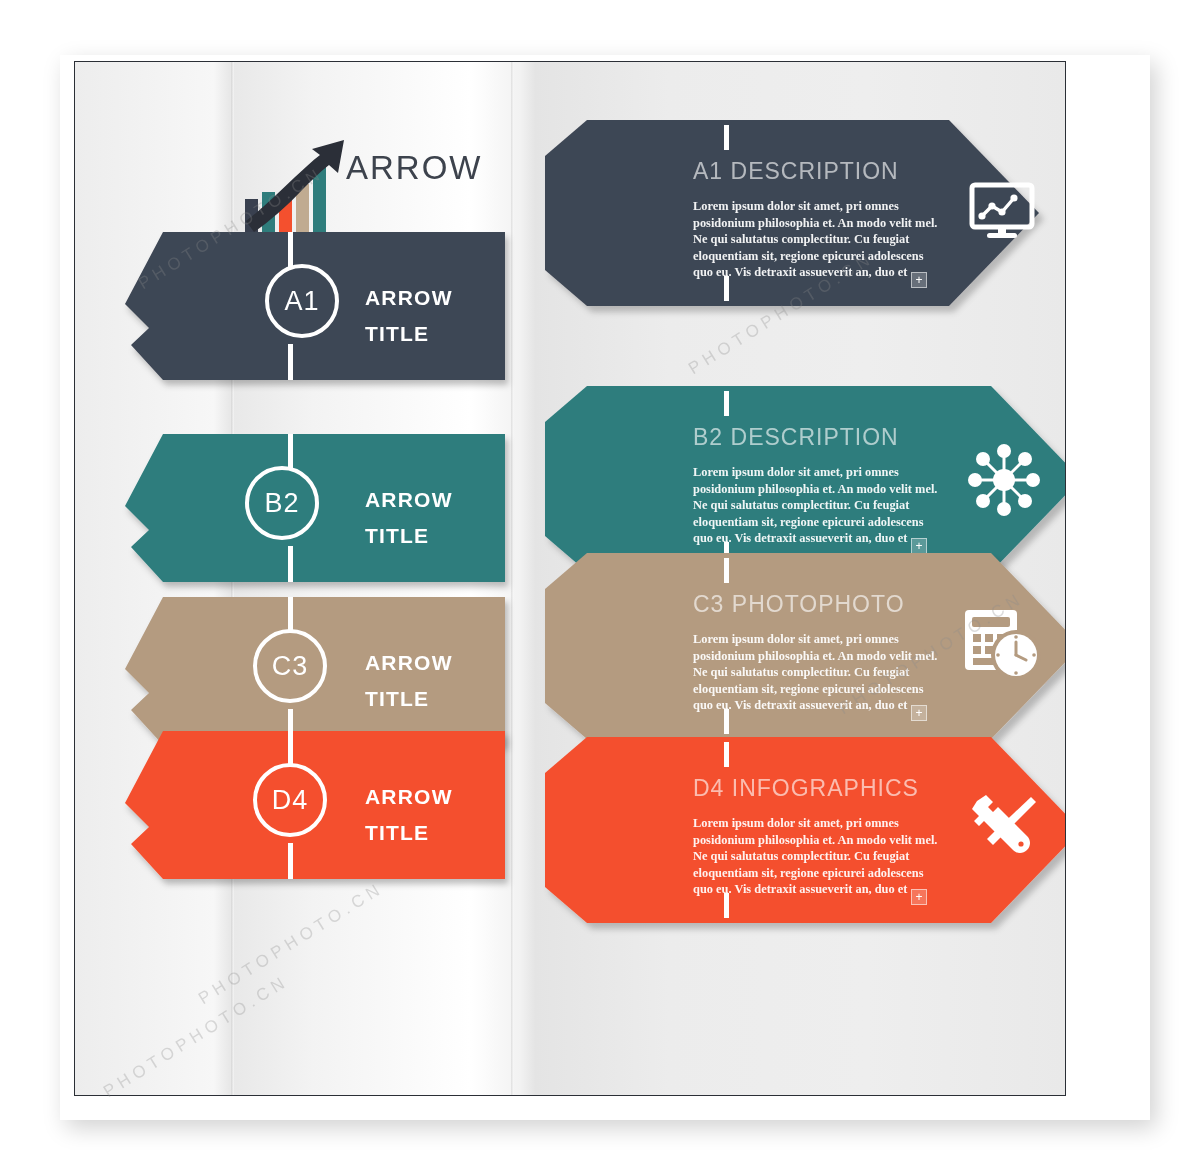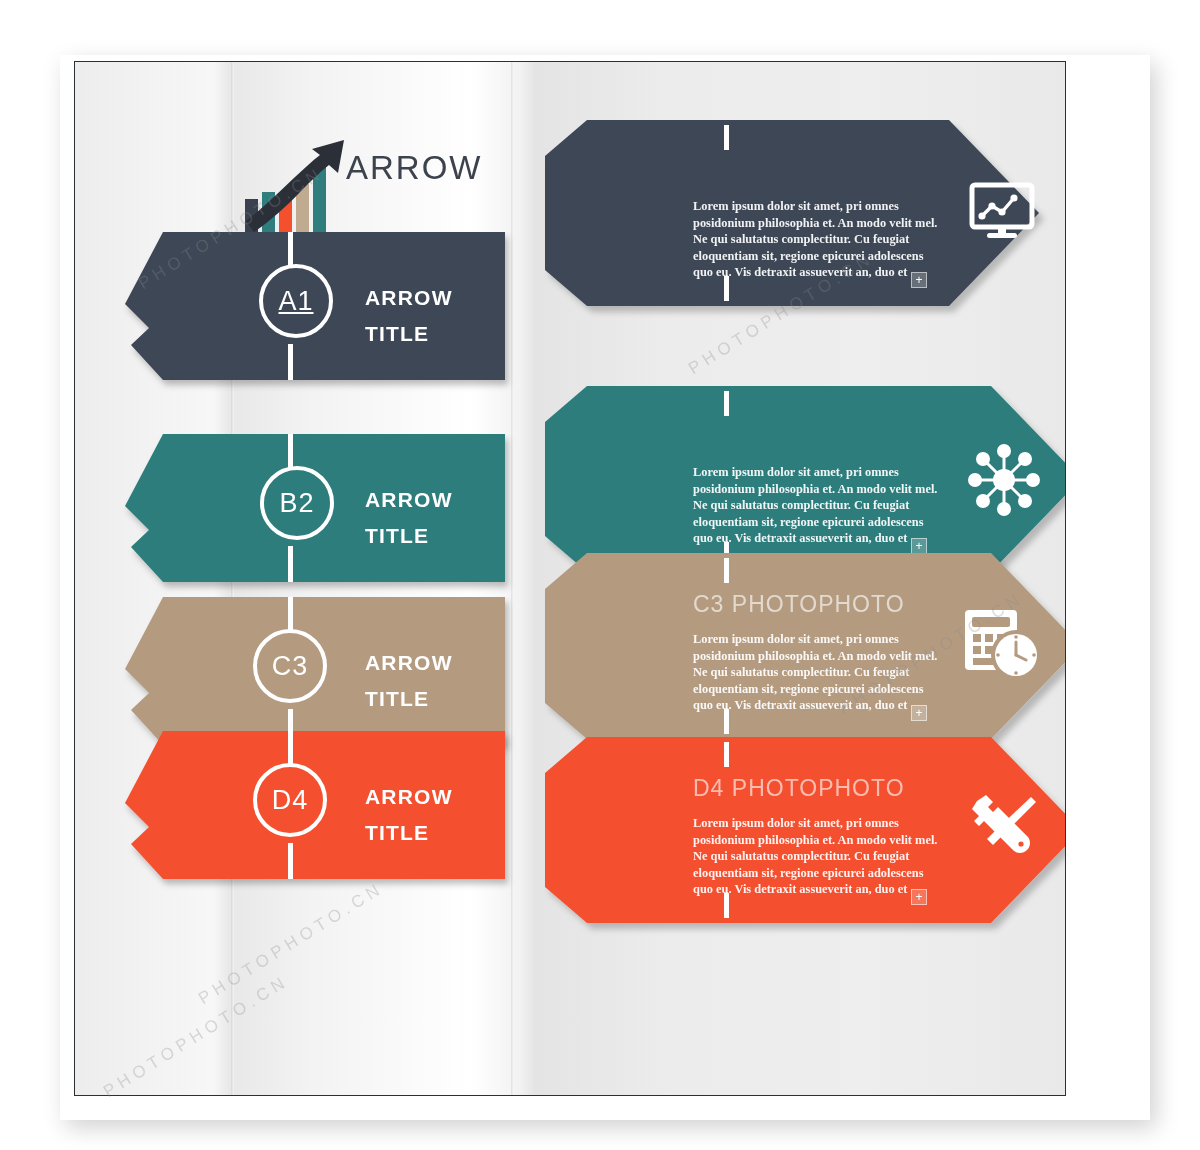--- a/index.html
+++ b/index.html
@@ -136,39 +136,40 @@
           <defs>
             <filter id="sh-a" x="-20%" y="-20%" width="150%" height="160%">
               <feDropShadow dx="3" dy="5" stdDeviation="3" flood-color="#000" flood-opacity="0.25"></feDropShadow>
             </filter>
           </defs>
           <path d="M88 0 L430 0 L430 148 L88 148 L56 113 L74 96 L50 72 Z" fill="#3e4654" filter="url(#sh-a)"></path>
         </svg>
       </div>
       <div class="vline" style="left:213px;top:0;height:36px;"></div>
       <div class="vline" style="left:213px;top:112px;height:36px;"></div>
-      <div class="circle" style="left:184px;top:32px;text-decoration:underline;">
+      <div class="circle" style="left:190px;top:32px;">
         <span>A1</span>
       </div>
       <div class="arrowtitle" style="left:290px;top:48px;">
         <div>ARROW</div>
         <div>TITLE</div>
       </div>
 
       <div class="panel" style="left:424px;top:-112px;">
         <svg width="560" height="230" viewBox="0 0 560 230">
           <defs>
             <filter id="shp-a" x="-10%" y="-10%" width="130%" height="140%">
               <feDropShadow dx="5" dy="6" stdDeviation="3" flood-color="#000" flood-opacity="0.22"></feDropShadow>
             </filter>
           </defs>
           <path d="M88 0 L450 0 L540 93 L450 186 L88 186 L46 150 L46 36 Z" fill="#3e4654" filter="url(#shp-a)"></path>
         </svg>
         <div class="dash" style="left:225px;top:5px;height:25px;"></div>
         <div class="dash" style="left:225px;top:156px;height:25px;"></div>
+        <div class="ptitle" style="left:194px;top:38px;">A1 DESCRIPTION</div>
         <div class="pbody" style="left:194px;top:78px;">Lorem ipsum dolor sit amet, pri omnes posidonium philosophia et. An modo velit mel. Ne qui salutatus complectitur. Cu feugiat eloquentiam sit, regione epicurei adolescens quo eu. Vis detraxit assueverit an, duo et</div>
         <div class="plusbadge" style="left:412px;top:152px;">
           <span>+</span>
         </div>
         <div class="picon" style="left:466px;top:55px;">
           <svg width="74" height="74" viewBox="0 0 74 74">
             <rect x="7" y="10" width="60" height="42" rx="3" fill="none" stroke="#fff" stroke-width="5"></rect>
             <polyline points="17,41 27,31 37,37 49,23" fill="none" stroke="#fff" stroke-width="3.4"></polyline>
             <circle cx="17" cy="41" r="3.6" fill="#fff"></circle>
             <circle cx="27" cy="31" r="3.6" fill="#fff"></circle>
@@ -187,39 +188,40 @@
           <defs>
             <filter id="sh-b" x="-20%" y="-20%" width="150%" height="160%">
               <feDropShadow dx="3" dy="5" stdDeviation="3" flood-color="#000" flood-opacity="0.25"></feDropShadow>
             </filter>
           </defs>
           <path d="M88 0 L430 0 L430 148 L88 148 L56 113 L74 96 L50 72 Z" fill="#2d7d7d" filter="url(#sh-b)"></path>
         </svg>
       </div>
       <div class="vline" style="left:213px;top:0;height:36px;"></div>
       <div class="vline" style="left:213px;top:112px;height:36px;"></div>
-      <div class="circle" style="left:185px;top:32px;">
+      <div class="circle" style="left:170px;top:32px;">
         <span>B2</span>
       </div>
       <div class="arrowtitle" style="left:290px;top:48px;">
         <div>ARROW</div>
         <div>TITLE</div>
       </div>
 
       <div class="panel" style="left:424px;top:-48px;">
         <svg width="600" height="230" viewBox="0 0 600 230">
           <defs>
             <filter id="shp-b" x="-10%" y="-10%" width="130%" height="140%">
               <feDropShadow dx="5" dy="6" stdDeviation="3" flood-color="#000" flood-opacity="0.22"></feDropShadow>
             </filter>
           </defs>
           <path d="M88 0 L492 0 L582 93 L492 186 L88 186 L46 150 L46 36 Z" fill="#2d7d7d" filter="url(#shp-b)"></path>
         </svg>
         <div class="dash" style="left:225px;top:5px;height:25px;"></div>
         <div class="dash" style="left:225px;top:156px;height:25px;"></div>
+        <div class="ptitle" style="left:194px;top:38px;">B2 DESCRIPTION</div>
         <div class="pbody" style="left:194px;top:78px;">Lorem ipsum dolor sit amet, pri omnes posidonium philosophia et. An modo velit mel. Ne qui salutatus complectitur. Cu feugiat eloquentiam sit, regione epicurei adolescens quo eu. Vis detraxit assueverit an, duo et</div>
         <div class="plusbadge" style="left:412px;top:152px;">
           <span>+</span>
         </div>
         <div class="picon" style="left:466px;top:55px;">
           <svg width="78" height="78" viewBox="0 0 78 78">
             <g stroke="#fff" stroke-width="3">
               <line x1="39" y1="39" x2="39" y2="13"></line>
                 <line x1="39" y1="39" x2="39" y2="65"></line>
               <line x1="39" y1="39" x2="13" y2="39"></line>
@@ -336,21 +338,21 @@
         <svg width="600" height="230" viewBox="0 0 600 230">
           <defs>
             <filter id="shp-d" x="-10%" y="-10%" width="130%" height="140%">
               <feDropShadow dx="5" dy="6" stdDeviation="3" flood-color="#000" flood-opacity="0.22"></feDropShadow>
             </filter>
           </defs>
           <path d="M88 0 L492 0 L582 93 L492 186 L88 186 L46 150 L46 36 Z" fill="#f4502e" filter="url(#shp-d)"></path>
         </svg>
         <div class="dash" style="left:225px;top:5px;height:25px;"></div>
         <div class="dash" style="left:225px;top:156px;height:25px;"></div>
-        <div class="ptitle" style="left:194px;top:38px;">D4 PHOTOPHOTO</div>
+        <div class="ptitle" style="left:194px;top:38px;">D4 INFOGRAPHICS</div>
         <div class="pbody" style="left:194px;top:78px;">Lorem ipsum dolor sit amet, pri omnes posidonium philosophia et. An modo velit mel. Ne qui salutatus complectitur. Cu feugiat eloquentiam sit, regione epicurei adolescens quo eu. Vis detraxit assueverit an, duo et</div>
         <div class="plusbadge" style="left:412px;top:152px;">
           <span>+</span>
         </div>
         <div class="picon" style="left:466px;top:52px;">
           <svg width="78" height="78" viewBox="0 0 78 78">
             <g fill="#fff">
               <path d="M12 12 L21 6 L28 13 L23 18 L28 23 L33 18 L62 47 C66 51 66 57 62 61 C58 65 52 65 48 61 L19 32 L14 37 L9 32 L14 27 L7 20 Z" transform="rotate(0 39 39)"></path>
               <path d="M66 8 L71 13 L36 48 L28 56 L22 50 L30 42 Z"></path>
               <circle cx="56" cy="55" r="2.6" fill="#f4502e"></circle>

